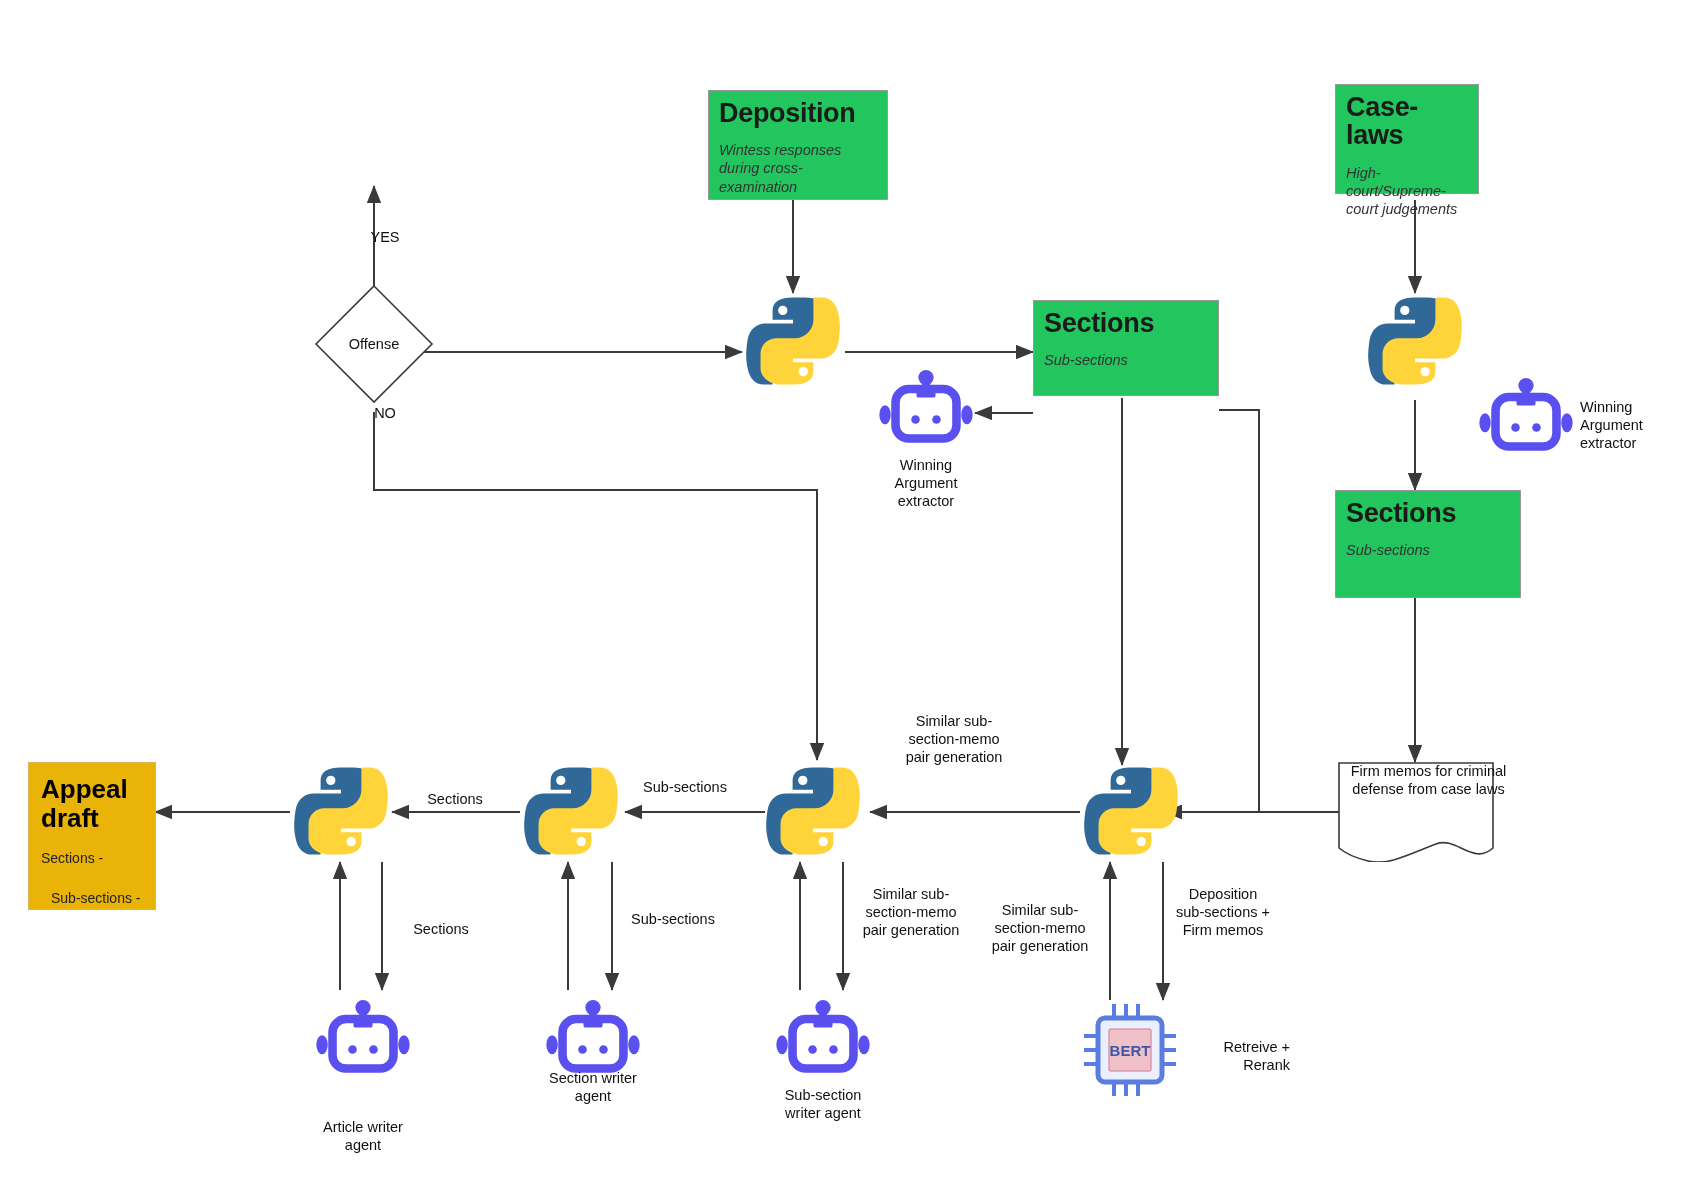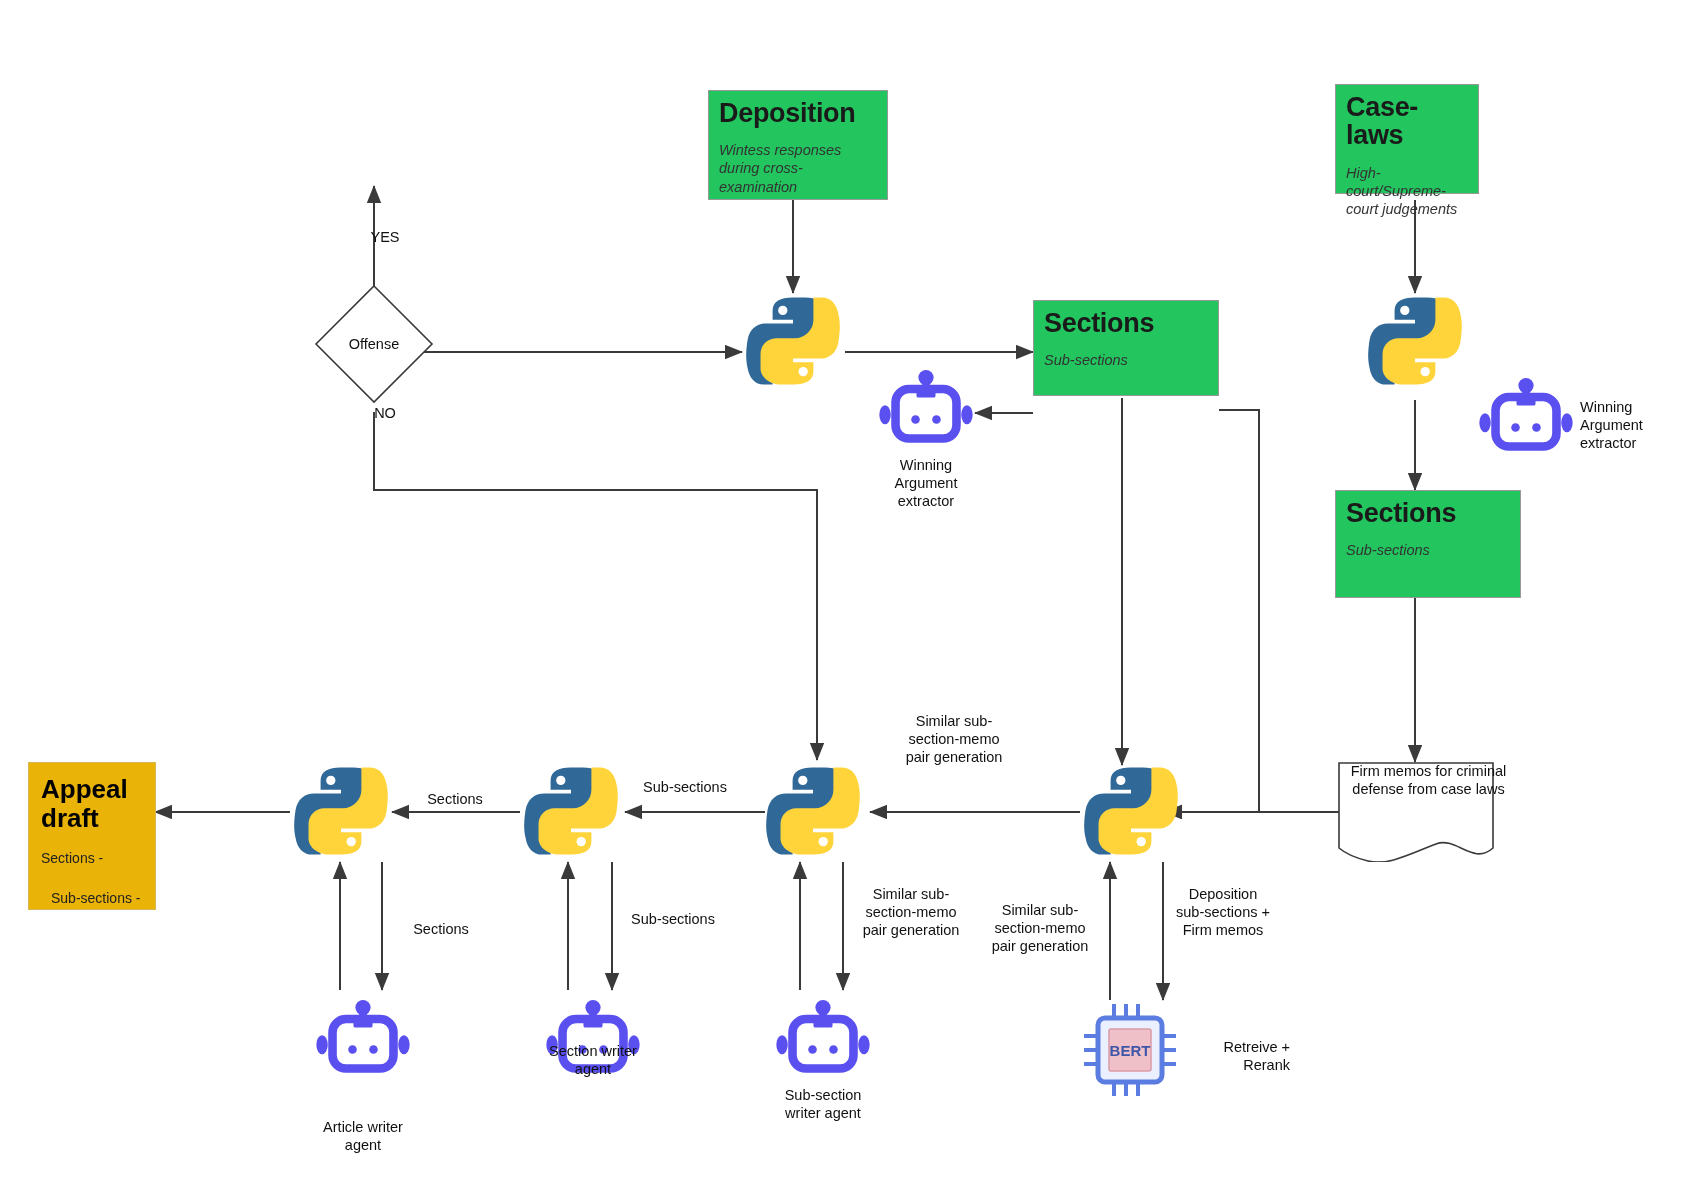--- a/index.html
+++ b/index.html
@@ -246,21 +246,21 @@
         <rect x="46" y="12" width="8" height="10"></rect>
         <rect x="18" y="20" width="64" height="52" rx="14" ry="14" fill="none" stroke="#5A4FEF" stroke-width="9"></rect>
         <rect x="40" y="20" width="20" height="9" rx="2"></rect>
         <circle cx="39" cy="52" r="4.5"></circle>
         <circle cx="61" cy="52" r="4.5"></circle>
         <ellipse cx="7" cy="47" rx="6" ry="10"></ellipse>
         <ellipse cx="93" cy="47" rx="6" ry="10"></ellipse>
       </g>
     </svg>
   </div>
-  <div class="iconlabel" style="left:538px;top:1042px;width:110px;">Section writer agent</div>
+  <div class="iconlabel" style="left:538px;top:1069px;width:110px;">Section writer agent</div>
 
   <div class="icon" style="left:775px;top:1000px;width:96px;height:80px;">
     <svg viewBox="0 0 100 84" width="96" height="80">
       <g fill="#5A4FEF">
         <circle cx="50" cy="8" r="8"></circle>
         <rect x="46" y="12" width="8" height="10"></rect>
         <rect x="18" y="20" width="64" height="52" rx="14" ry="14" fill="none" stroke="#5A4FEF" stroke-width="9"></rect>
         <rect x="40" y="20" width="20" height="9" rx="2"></rect>
         <circle cx="39" cy="52" r="4.5"></circle>
         <circle cx="61" cy="52" r="4.5"></circle>

